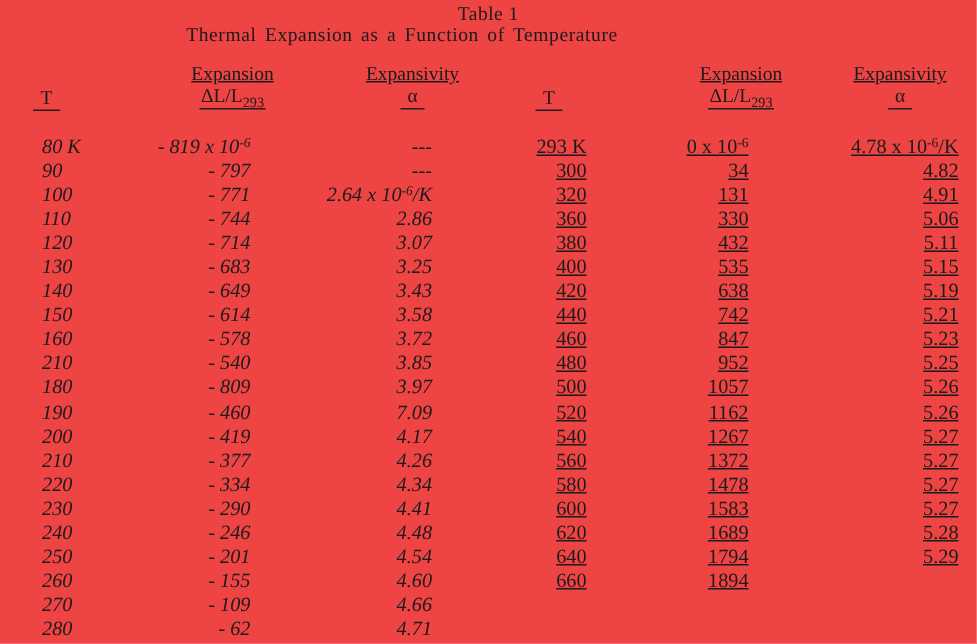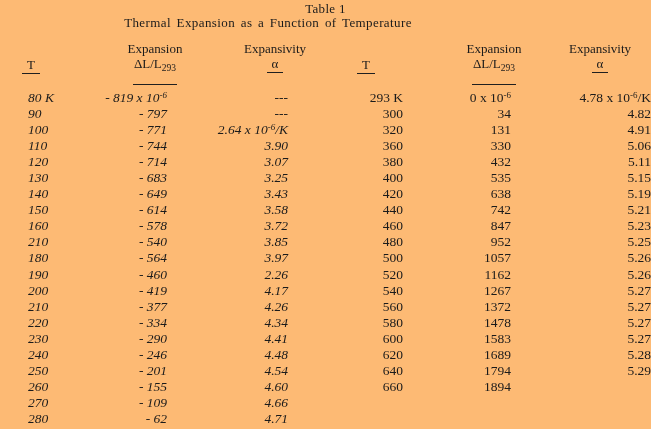--- a/index.html
+++ b/index.html
@@ -1,20 +1,20 @@
 <!DOCTYPE html>
 <html><head>
 <meta charset="utf-8">
 <style>
   html, body { margin: 0; padding: 0; }
   .page {
     position: relative;
     width: 651px;
     height: 429px;
-    background: #fdba74;
+    background: #ef4444;
     overflow: hidden;
     font-family: "Liberation Serif", "DejaVu Serif", serif;
     color: #1b1b1b;
   }
   .doc-title {
     position: absolute;
     top: 2px; left: 0; width: 651px;
     text-align: center;
     font-size: 13px;
     line-height: 14px;
@@ -28,45 +28,46 @@
     line-height: 14px;
     letter-spacing: 0.4px;
     word-spacing: 2px;
   }
   .hdr {
     position: absolute;
     font-size: 13px;
     line-height: 14px;
     text-align: center;
     white-space: nowrap;
+    text-decoration: underline;
   }
   .u {
     display: inline-block;
     border-bottom: 1.2px solid #1f1f1f;
     padding: 0 5px 1px 5px;
   }
-  .u-tight { padding: 0 1px 13px 1px; }
+  .u-tight { padding: 0 1px 1px 1px; }
   sup { font-size: 9px;  vertical-align: 4px;  line-height: 0; }
   sub { font-size: 9.5px; vertical-align: -3px; line-height: 0; }
   table.data-table {
     position: absolute;
     top: 90px;
     border-collapse: collapse;
     table-layout: fixed;
     font-size: 13.5px;
   }
   table.data-table td {
     padding: 0;
     height: 16.05px;
     line-height: 16px;
     white-space: nowrap;
     overflow: visible;
   }
   #left-table  { left: 28px; font-style: italic; }
-  #right-table { left: 344px; }
+  #right-table { left: 332px; text-decoration: underline; }
   #left-table  td:nth-child(1) { text-align: left;  }
   #right-table td:nth-child(1) { text-align: right; }
   table.data-table td:nth-child(2),
   table.data-table td:nth-child(3) { text-align: right; }
 </style>
 </head>
 <body>
 
 <div class="page">
 
@@ -115,21 +116,21 @@
           <td>---</td>
         </tr>
         <tr>
           <td>100</td>
           <td>- 771</td>
           <td>2.64 x 10<sup>-6</sup>/K</td>
         </tr>
         <tr>
           <td>110</td>
           <td>- 744</td>
-          <td>3.90</td>
+          <td>2.86</td>
         </tr>
         <tr>
           <td>120</td>
           <td>- 714</td>
           <td>3.07</td>
         </tr>
         <tr>
           <td>130</td>
           <td>- 683</td>
           <td>3.25</td>
@@ -149,27 +150,27 @@
           <td>- 578</td>
           <td>3.72</td>
         </tr>
         <tr>
           <td>210</td>
           <td>- 540</td>
           <td>3.85</td>
         </tr>
         <tr>
           <td>180</td>
-          <td>- 564</td>
+          <td>- 809</td>
           <td>3.97</td>
         </tr>
         <tr>
           <td>190</td>
           <td>- 460</td>
-          <td>2.26</td>
+          <td>7.09</td>
         </tr>
         <tr>
           <td>200</td>
           <td>- 419</td>
           <td>4.17</td>
         </tr>
         <tr>
           <td>210</td>
           <td>- 377</td>
           <td>4.26</td>

